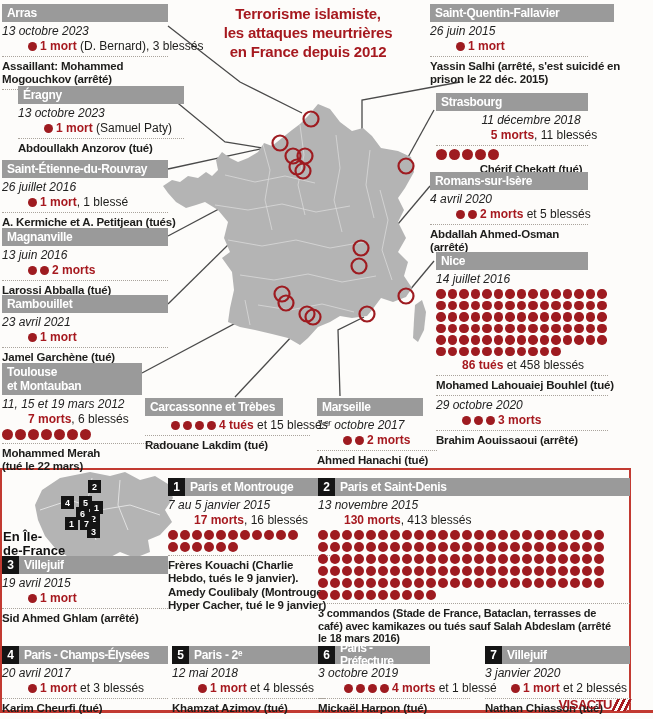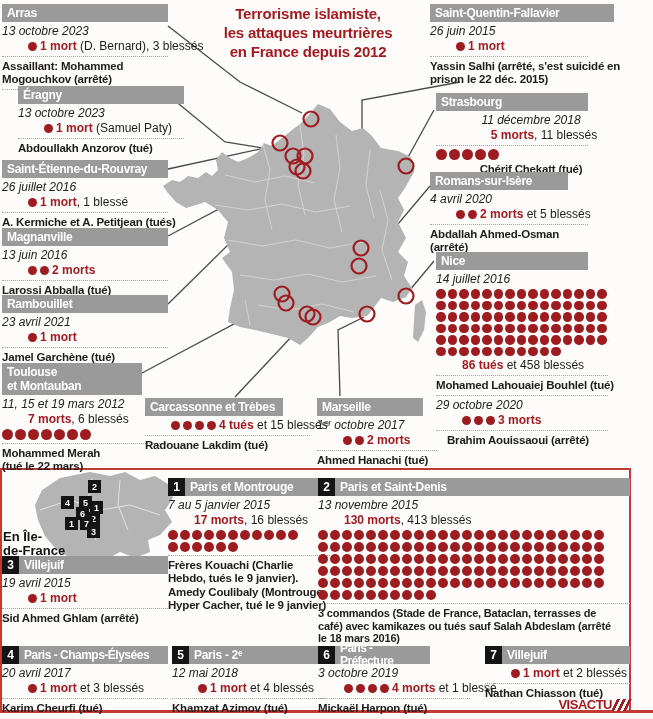--- a/index.html
+++ b/index.html
@@ -206,21 +206,21 @@
         <span class="dot"></span>
         <span class="dot"></span>
         <span class="dot"></span>
         <span class="dot"></span>
         <span class="dot"></span>
       </div>
     <div class="perp">Chérif Chekatt (tué)</div>
   </div>
 
   <div class="block" style="left:430px;top:172px;width:200px;">
-    <div class="bar" style="width:138px;">Romans-sur-Isère</div>
+    <div class="bar" style="width:158px;">Romans-sur-Isère</div>
     <div class="date">4 avril 2020</div>
     <div class="toll"><span class="idots"><span class="dot"></span><span class="dot"></span></span><span class="tr">2 morts</span><span class="tb"> et 5 blessés</span></div>
     <div class="sep" style="width:158px;"></div>
     <div class="perp" style="width:160px;">Abdallah Ahmed-Osman (arrêté)</div>
   </div>
 
   <div class="block" style="left:436px;top:252px;width:192px;">
     <div class="bar" style="width:152px;">Nice</div>
     <div class="date">14 juillet 2016</div>
     <div class="dgrid small" style="width:172px;">
@@ -311,21 +311,21 @@
         <span class="dot"></span>
         <span class="dot"></span>
       </div>
     <div class="toll"><span class="tr">86 tués</span><span class="tb"> et 458 blessés</span></div>
     <div class="sep" style="width:172px;"></div>
     <div class="perp" style="width:180px;">Mohamed Lahouaiej Bouhlel (tué)</div>
     <div class="sep" style="width:172px;"></div>
     <div class="date">29 octobre 2020</div>
     <div class="toll"><span class="idots"><span class="dot"></span><span class="dot"></span><span class="dot"></span></span><span class="tr">3 morts</span></div>
     <div class="sep" style="width:172px;"></div>
-    <div class="perp" style="white-space:nowrap;margin-left:11px;">Brahim Aouissaoui (arrêté)</div>
+    <div class="perp" style="white-space:nowrap;">Brahim Aouissaoui (arrêté)</div>
   </div>
 
   <div class="idf-label">
     <div>En Île-</div>
     <div>de-France</div>
   </div>
   <span class="mk" style="left:88px;top:480px;">2</span>
   <span class="mk" style="left:61px;top:496px;">4</span>
   <span class="mk" style="left:79px;top:496px;">5</span>
   <span class="mk" style="left:90px;top:501px;">1</span>
@@ -551,20 +551,21 @@
     <div class="toll"><span class="idots"><span class="dot"></span><span class="dot"></span><span class="dot"></span><span class="dot"></span></span><span class="tr">4 morts</span><span class="tb"> et 1 blessé</span></div>
     <div class="sep"></div>
     <div class="perp" style="white-space:nowrap;">Mickaël Harpon (tué)</div>
   </div>
 
   <div class="block" style="left:485px;top:646px;width:145px;">
     <div class="bar num">
       <span class="nsq">7</span>
       <span>Villejuif</span>
     </div>
+    <div class="date">3 janvier 2020</div>
     <div class="toll"><span class="idots"><span class="dot"></span></span><span class="tr">1 mort</span><span class="tb"> et 2 blessés</span></div>
     <div class="sep"></div>
     <div class="perp" style="white-space:nowrap;">Nathan Chiasson (tué)</div>
   </div>
 
   <div class="logo">
     <span>VISACTU</span>
     <span class="mark"></span>
   </div>
 

